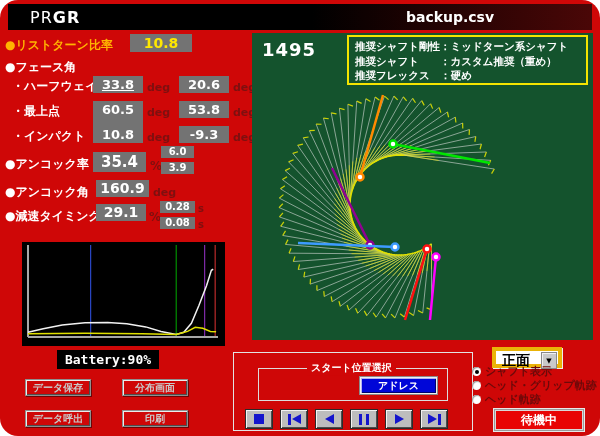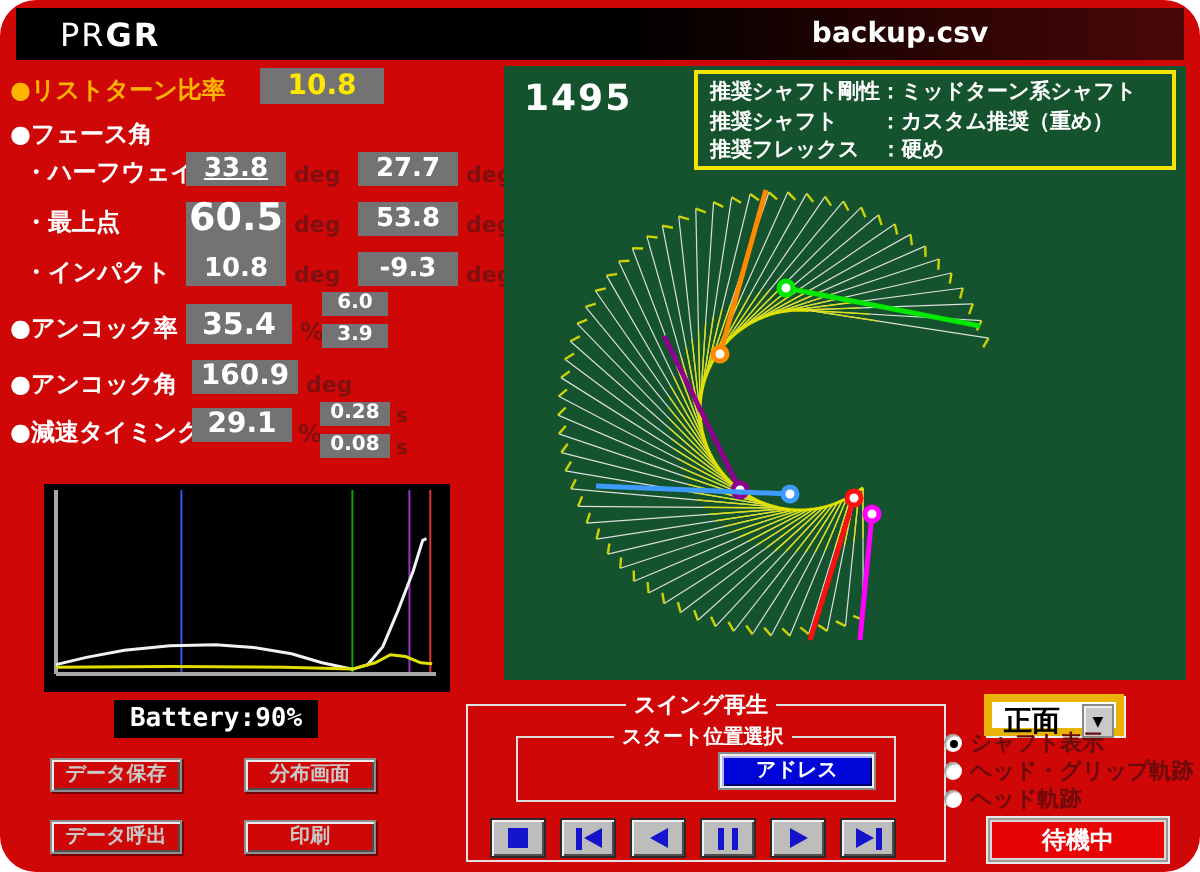--- a/index.html
+++ b/index.html
@@ -92,24 +92,24 @@
   </div>
 
   <div class="mlabel yellow" style="left:5px;top:37px">●リストターン比率</div>
   <div class="vbox" style="left:130px;top:34px;width:62px;height:18px;line-height:18px;font-size:14px;color:#FFE800">10.8</div>
 
   <div class="mlabel" style="left:5px;top:59px">●フェース角</div>
   <div id="face-rows">
       <div class="mlabel" style="left: 12px; top: 78px;">・ハーフウェイ</div>
       <div class="vbox" style="left: 93px; top: 76px; width: 50px; height: 17px; line-height: 17px; font-size: 13px; text-decoration: underline;">33.8</div>
       <div class="unit" style="left: 147px; top: 81px;">deg</div>
-      <div class="vbox" style="left: 179px; top: 76px; width: 50px; height: 17px; line-height: 17px; font-size: 13px;">27.7</div>
+      <div class="vbox" style="left: 179px; top: 76px; width: 50px; height: 17px; line-height: 17px; font-size: 13px;">20.6</div>
       <div class="unit" style="left: 233px; top: 81px;">deg</div>
       <div class="mlabel" style="left: 12px; top: 103px;">・最上点</div>
-      <div class="vbox" style="left: 93px; top: 101px; width: 50px; height: 35px; line-height: 17px; font-size: 19px; text-align: center;">60.5</div>
+      <div class="vbox" style="left: 93px; top: 101px; width: 50px; height: 35px; line-height: 17px; font-size: 13px; text-align: center;">60.5</div>
       <div class="unit" style="left: 147px; top: 106px;">deg</div>
       <div class="vbox" style="left: 179px; top: 101px; width: 50px; height: 17px; line-height: 17px; font-size: 13px;">53.8</div>
       <div class="unit" style="left: 233px; top: 106px;">deg</div>
       <div class="mlabel" style="left: 12px; top: 128px;">・インパクト</div>
       <div class="vbox" style="left: 93px; top: 126px; width: 50px; height: 17px; line-height: 17px; font-size: 13px;">10.8</div>
       <div class="unit" style="left: 147px; top: 131px;">deg</div>
       <div class="vbox" style="left: 179px; top: 126px; width: 50px; height: 17px; line-height: 17px; font-size: 13px;">-9.3</div>
       <div class="unit" style="left: 233px; top: 131px;">deg</div>
     </div>
 
@@ -343,21 +343,20 @@
     <div class="recommend">
         <div id="rec-lines">
           <div>推奨シャフト剛性：ミッドターン系シャフト</div>
           <div>推奨シャフト　　：カスタム推奨（重め）</div>
           <div>推奨フレックス　：硬め</div>
         </div>
       </div>
   </div>
 
   <div class="groupbox swing-group">
-    <div class="gtitle" style="left:79px">スイング再生</div>
     <div class="groupbox start-group">
       <div class="gtitle" style="left:48px">スタート位置選択</div>
       <div class="startbtn blue">アドレス</div>
     </div>
     <div class="media-row" id="media-row">
         <div class="mbtn">
           <span class="sq"></span>
         </div>
         <div class="mbtn">
           <span class="vbar"></span>

